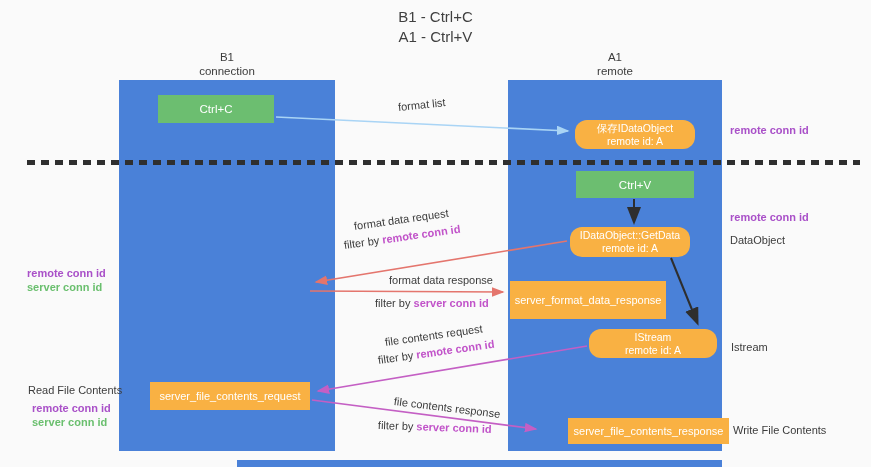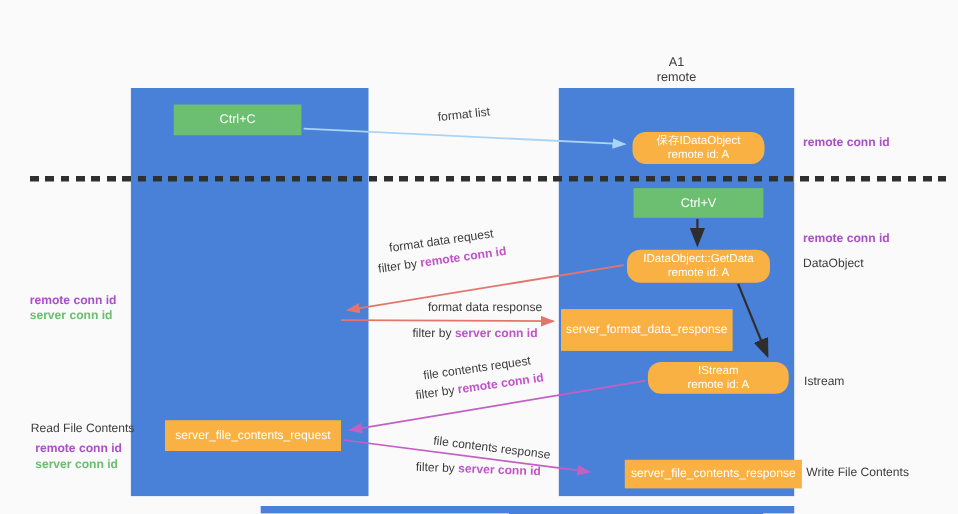--- a/index.html
+++ b/index.html
@@ -36,21 +36,29 @@
   }
   .magenta-bold{color:#c153c9;font-weight:bold;}
   svg.arrows{position:absolute;left:0;top:0;pointer-events:none;}
   .bottom-strip{background:#4a81d8;}
 </style>
 </head>
 <body>
 
 <div class="canvas">
 
+  <div class="abs title">
+    <div>B1 - Ctrl+C</div>
+    <div>A1 - Ctrl+V</div>
+  </div>
 
+  <div class="abs lane-title" style="left:119px;top:50px;width:216px;">
+    <div>B1</div>
+    <div>connection</div>
+  </div>
   <div class="abs lane-title" style="left:508px;top:50px;width:214px;">
     <div>A1</div>
     <div>remote</div>
   </div>
 
   <div class="abs lane" style="left:119px;top:80px;width:216px;height:371px;"></div>
   <div class="abs lane" style="left:508px;top:80px;width:214px;height:371px;"></div>
   <div class="abs bottom-strip" style="left:237px;top:460px;width:485px;height:7px;"></div>
 
   <div class="abs dashed" style="left:27px;top:160px;width:833px;"></div>
@@ -61,21 +69,21 @@
 
   <div class="abs node orange two-line" style="left:575px;top:120px;width:120px;height:29px;">
     <div>保存IDataObject</div>
     <div>remote id: A</div>
   </div>
 
   <div class="abs node green" style="left:576px;top:171px;width:118px;height:27px;">
     <div>Ctrl+V</div>
   </div>
 
-  <div class="abs node orange two-line" style="left:570px;top:227px;width:130px;height:30px;">
+  <div class="abs node orange two-line" style="left:570px;top:227px;width:120px;height:30px;">
     <div>IDataObject::GetData</div>
     <div>remote id: A</div>
   </div>
 
 
   <div class="abs node orange" style="left:510px;top:281px;width:156px;height:38px;">
     <div>server_format_data_response</div>
   </div>
 
   <div class="abs node orange two-line" style="left:589px;top:329px;width:128px;height:29px;">

